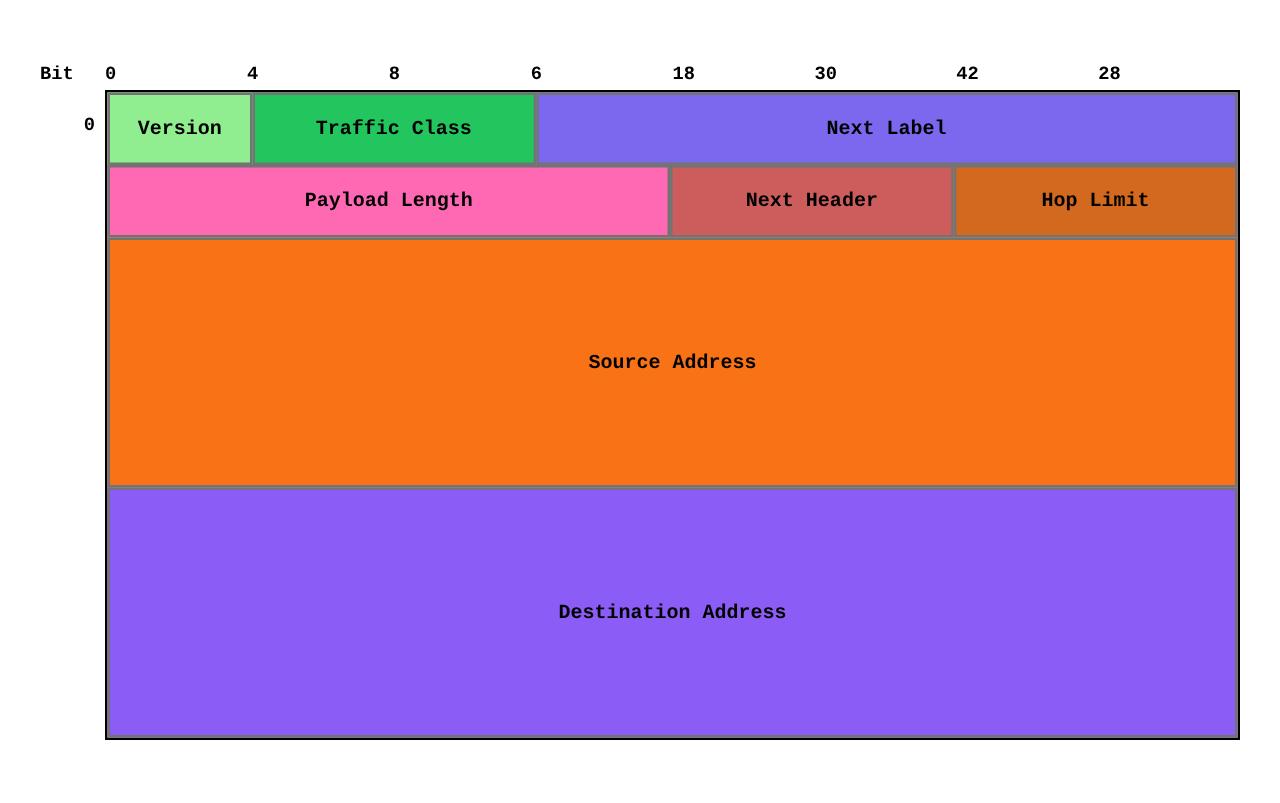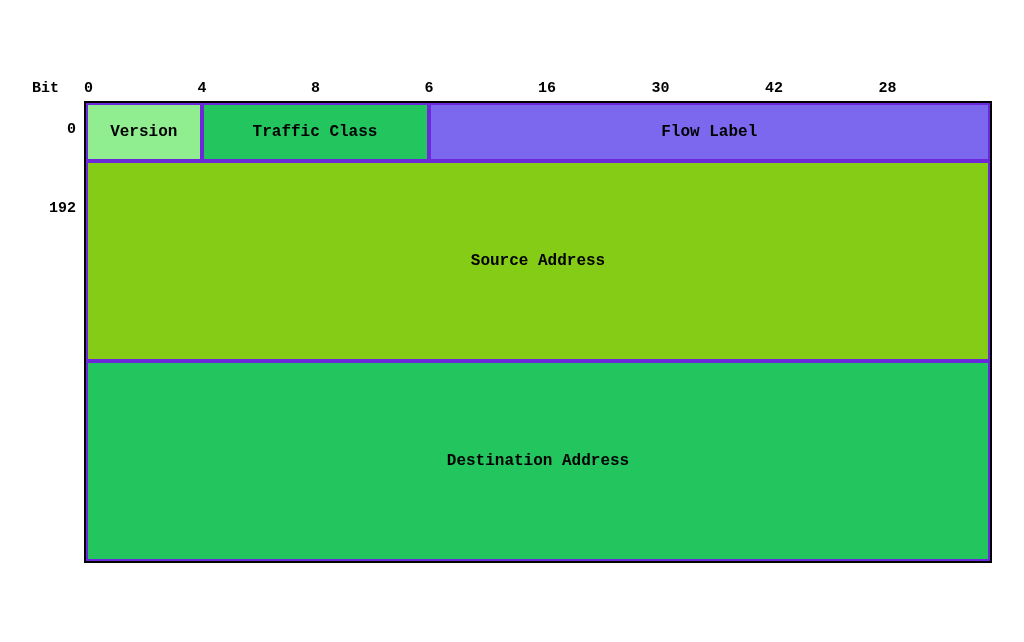--- a/index.html
+++ b/index.html
@@ -66,21 +66,21 @@
     }
     
     .grid-row {
       display: flex;
       width: 100%;
     }
     .cell {
       display: flex;
       align-items: center;
       justify-content: center;
-      border: 2px solid #6d28d9;
+      border: 2px solid #737373;
       font-size: 16px;
       font-weight: bold;
       font-family: 'Courier New', Courier, monospace;
       text-align: center;
     }
     
     .row1 { height: 58px; }
     .cell-version {
       background: #90EE90; 
       flex: 4;
@@ -105,27 +105,27 @@
       flex: 8;
     }
     .cell-hop-limit {
       background: #D2691E; 
       flex: 8;
       color: #000;
     }
     
     .row3 { height: 200px; }
     .cell-source-address {
-      background: #84cc16; 
+      background: #f97316; 
       flex: 32;
     }
     
     .row4 { height: 200px; }
     .cell-destination-address {
-      background: #22c55e; 
+      background: #8b5cf6; 
       flex: 32;
       text-align: center;
     }
     
     .rl-top { height: 58px; } 
     .rl-64 { height: 58px; }  
     .rl-128 { height: 100px; }
     .rl-192 { height: 100px; }
     .rl-256 { height: 100px; }
   </style>
@@ -134,48 +134,58 @@
 
 <div class="diagram-container">
 
   <div class="bit-header" style="position:relative;">
     <span class="bit-label-title">Bit</span>
     <div class="bit-numbers">
       <span class="bit-num">0</span>
       <span class="bit-num">4</span>
       <span class="bit-num">8</span>
       <span class="bit-num">6</span>
-      <span class="bit-num">16</span>
+      <span class="bit-num">18</span>
       <span class="bit-num">30</span>
       <span class="bit-num">42</span>
       <span class="bit-num">28</span>
     </div>
   </div>
 
   <div class="grid-wrapper">
 
     <div class="row-labels">
       <div class="row-label rl-top">0</div>
-      <div class="row-label rl-192">192</div>
     </div>
 
     <div class="grid-area">
 
       <div class="grid-row row1">
         <div class="cell cell-version">
           <span>Version</span>
         </div>
         <div class="cell cell-traffic-class">
           <span>Traffic Class</span>
         </div>
         <div class="cell cell-flow-label">
-          <span>Flow Label</span>
+          <span>Next Label</span>
         </div>
       </div>
 
+      <div class="grid-row row2">
+        <div class="cell cell-payload-length">
+          <span>Payload Length</span>
+        </div>
+        <div class="cell cell-next-header">
+          <span>Next Header</span>
+        </div>
+        <div class="cell cell-hop-limit">
+          <span>Hop Limit</span>
+        </div>
+      </div>
 
       <div class="grid-row row3">
         <div class="cell cell-source-address">
           <span>Source Address</span>
         </div>
       </div>
 
       <div class="grid-row row4">
         <div class="cell cell-destination-address">
           <span>Destination Address</span>

